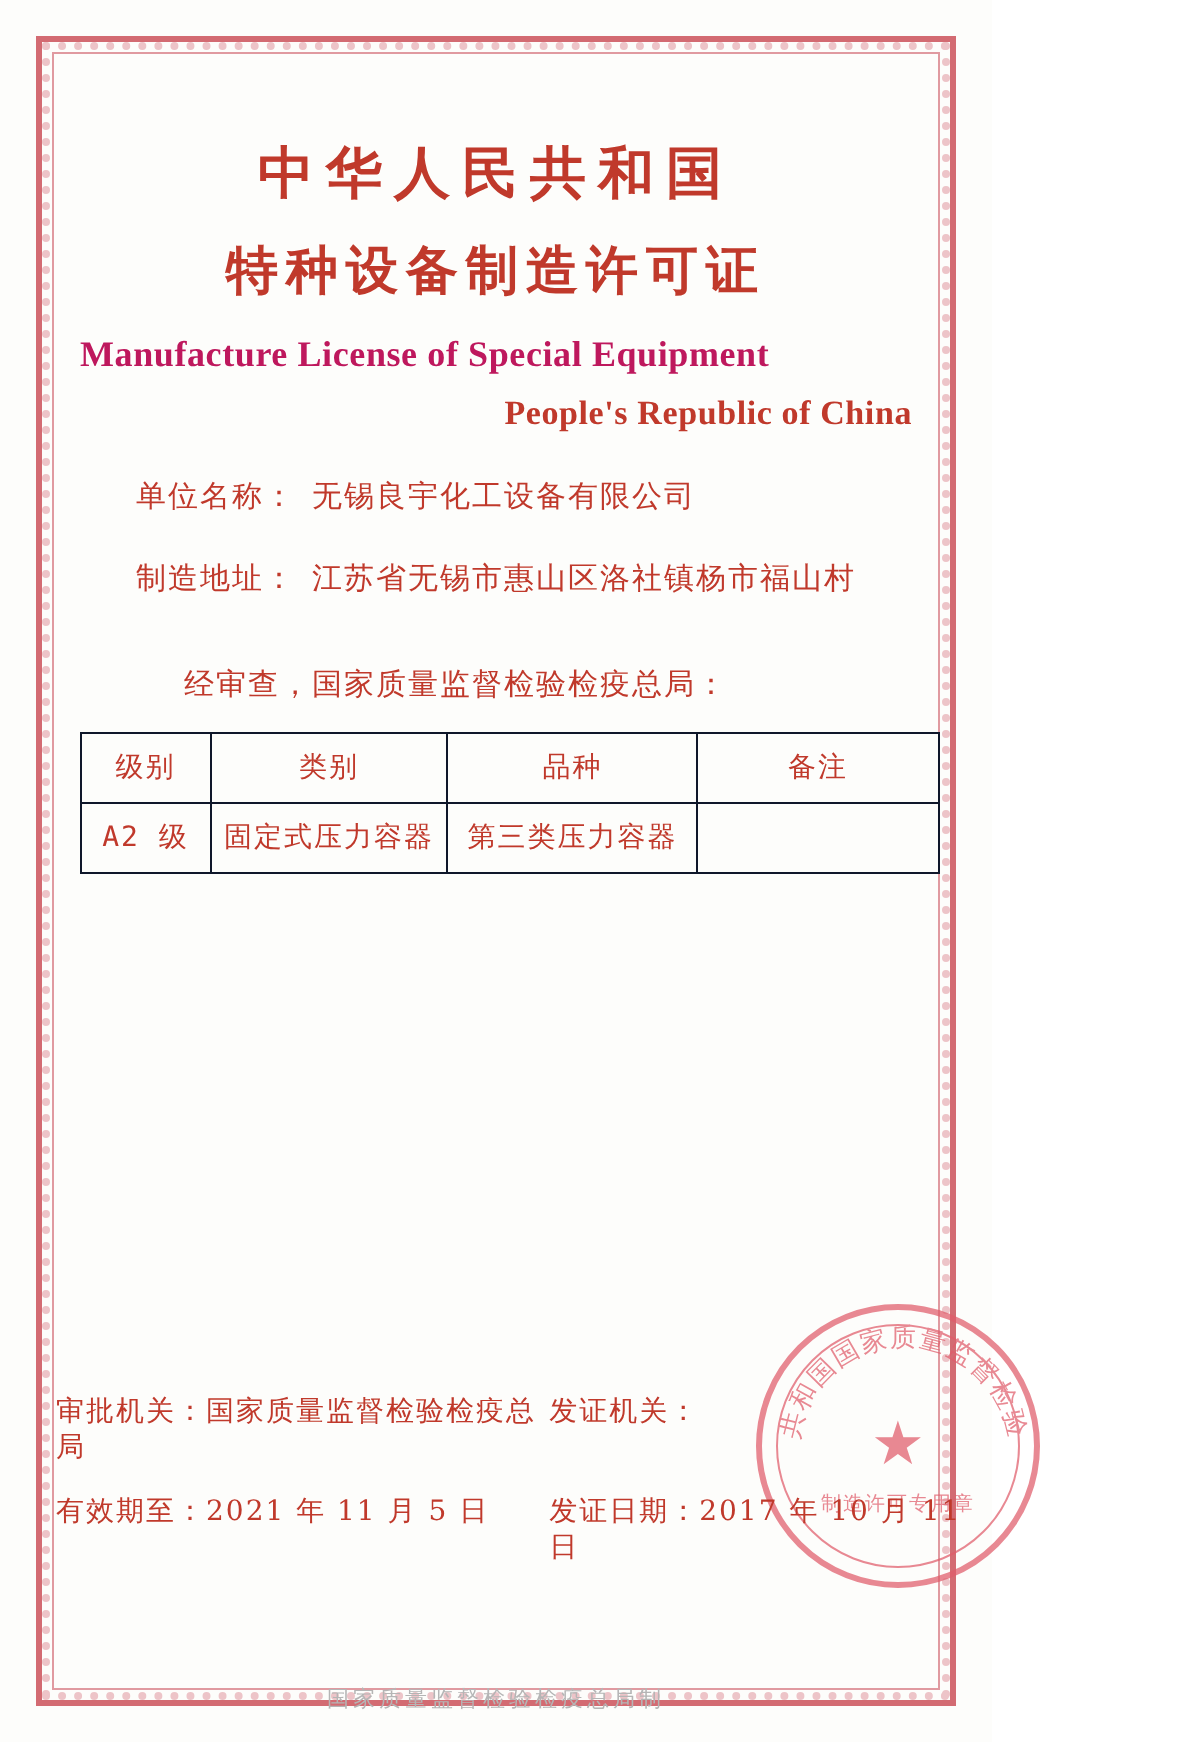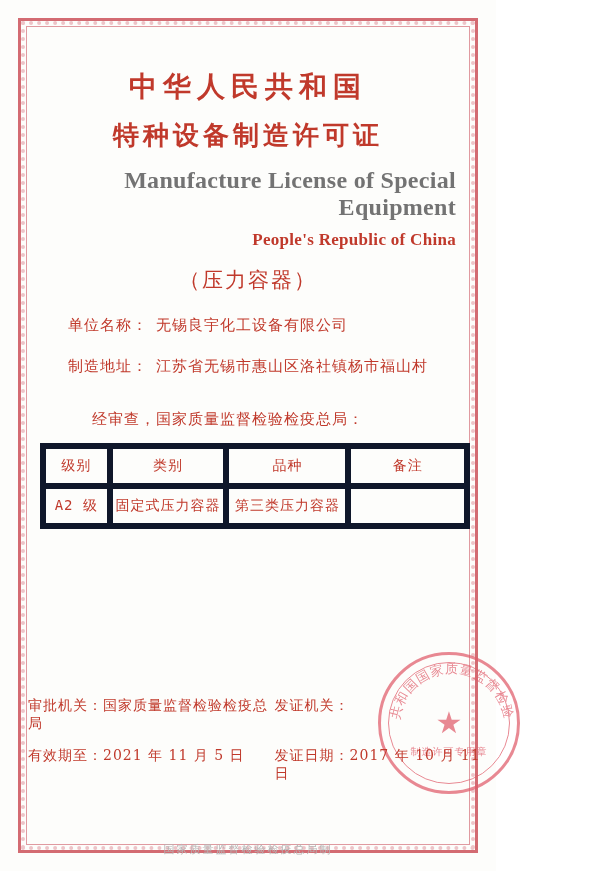--- a/index.html
+++ b/index.html
@@ -71,24 +71,24 @@
   .title-cn2 {
     text-align: center;
     font-size: 26px;
     letter-spacing: 4px;
     font-weight: bold;
     color: #c0392b;
     margin-top: 12px;
     font-family: "DejaVu Serif", serif;
   }
   .title-en1 {
-    text-align: right;
-    font-size: 24px;
+    text-align: left;
+    font-size: 18px;
     font-weight: bold;
-    color: #737373;
+    color: #be185d;
     margin-top: 14px;
     letter-spacing: 0.3px;
   }
   .title-en2 {
     text-align: right;
     font-size: 17px;
     font-weight: bold;
     color: #c0392b;
     margin-top: 9px;
     letter-spacing: 0.3px;
@@ -135,21 +135,21 @@
   table.cert-table {
     margin: 14px auto 0 auto;
     width: 430px;
     border-collapse: collapse;
     font-size: 14px;
     color: #c0392b;
     font-family: "DejaVu Serif", serif;
   }
   table.cert-table th,
   table.cert-table td {
-    border: 6px solid #0f172a;
+    border: 1px solid #0f172a;
     text-align: center;
     padding: 6px 2px;
     font-weight: normal;
     letter-spacing: 1px;
   }
   table.cert-table th { height: 22px; }
   table.cert-table td { height: 22px; }
   .col-0 { width: 62px; }
   .col-1 { width: 120px; }
   .col-2 { width: 126px; }
@@ -247,21 +247,20 @@
   <div class="frame-outer"></div>
   <div class="frame-pattern"></div>
   <div class="frame-inner"></div>
 
   <div class="content">
 
     <div class="title-cn1">中华人民共和国</div>
     <div class="title-cn2">特种设备制造许可证</div>
     <div class="title-en1">Manufacture License of Special Equipment</div>
     <div class="title-en2">People's Republic of China</div>
-    <div class="subtitle-cn">（压力容器）</div>
 
 
     <div class="field-row">
       <span class="field-label">单位名称：</span><span class="field-value">无锡良宇化工设备有限公司</span>
     </div>
 
     <div class="field-row">
       <span class="field-label">制造地址：</span><span class="field-value">江苏省无锡市惠山区洛社镇杨市福山村</span>
     </div>
 

